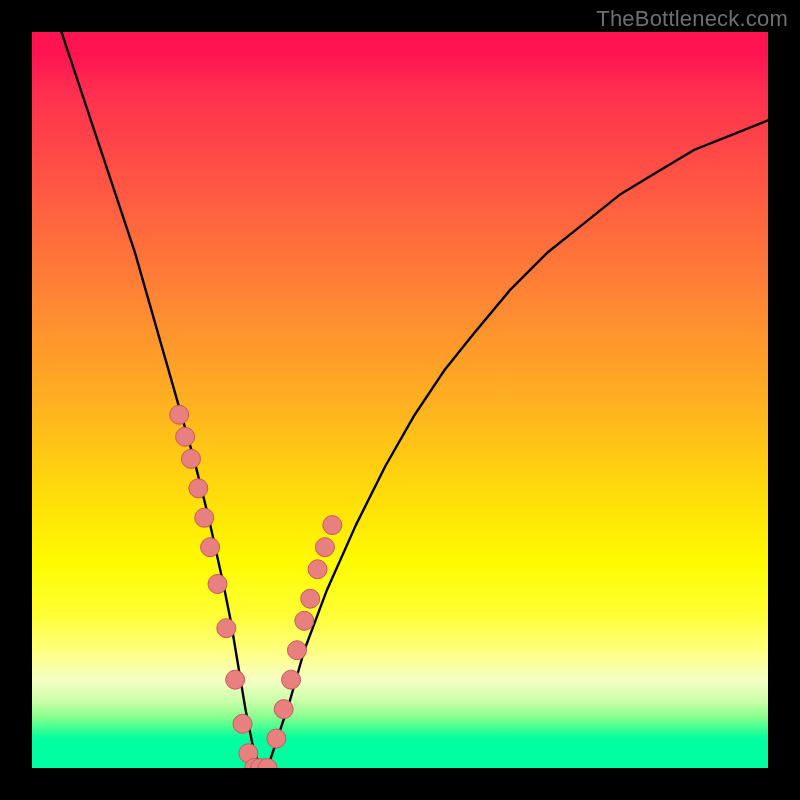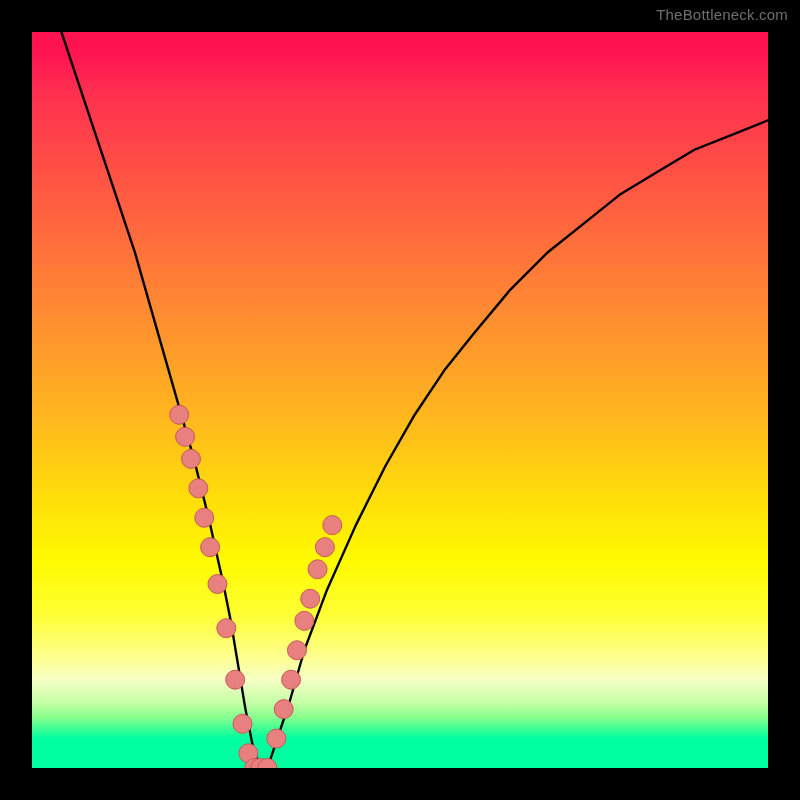--- a/index.html
+++ b/index.html
@@ -27,21 +27,21 @@
       #00ffa0 96%,
       #00ff9f 100%
     );
   }
   .plot-svg { position: absolute; inset: 0; width: 100%; height: 100%; }
   .watermark {
     position: absolute;
     top: 6px;
     right: 12px;
     color: #6f6f6f;
-    font-size: 15px;
+    font-size: 22px;
     font-weight: 400;
     letter-spacing: 0.2px;
     user-select: none;
   }
 </style>
 </head>
 <body>
 
 <div class="stage">
 

